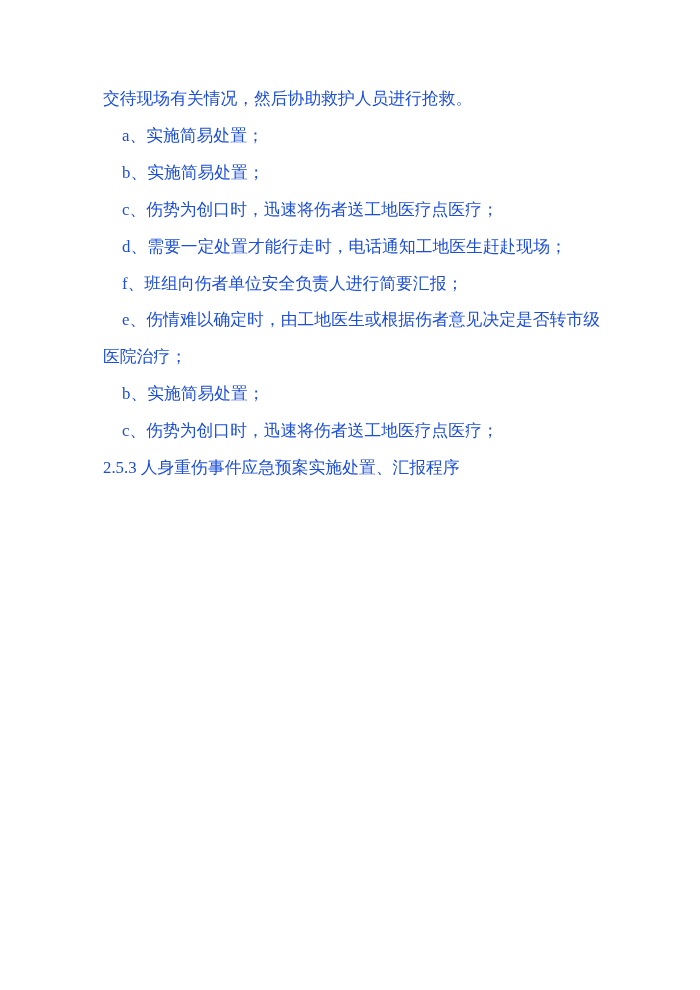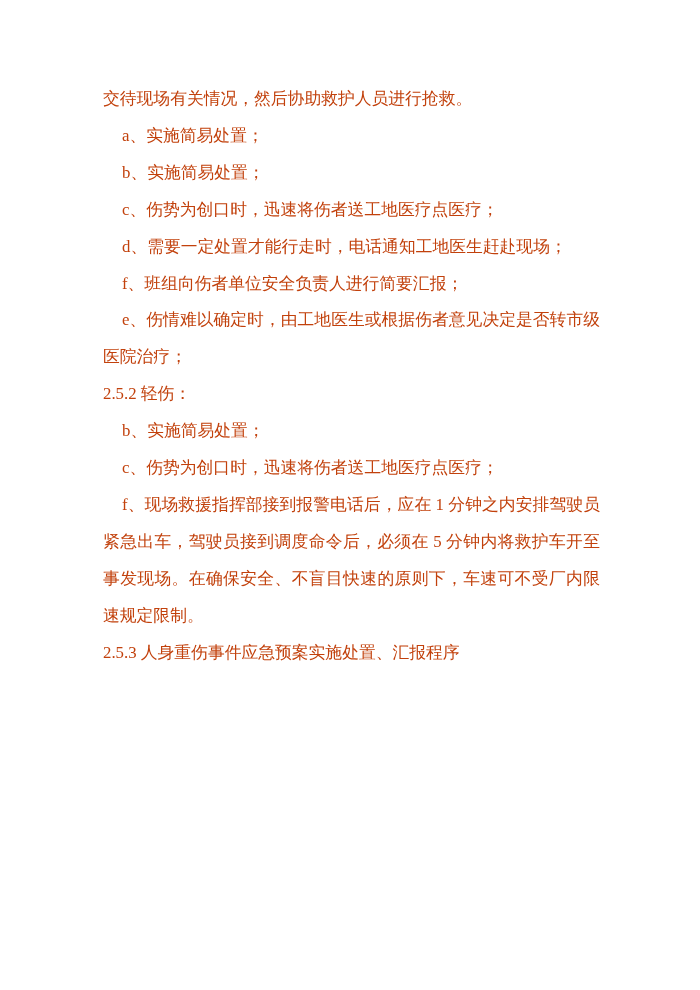--- a/index.html
+++ b/index.html
@@ -15,21 +15,21 @@
     overflow: hidden;
   }
   .doc {
     position: absolute;
     left: 103px;
     top: 81px;
     width: 497px;
     font-family: "Liberation Serif", "DejaVu Serif", serif;
     font-size: 16.8px;
     line-height: 36.9px;
-    color: #c2410c;
+    color: #1d4ed8;
     letter-spacing: 0;
   }
   .doc p {
     margin: 0;
     padding: 0;
     text-align: justify;
     text-justify: inter-ideograph;
     word-break: break-all;
     white-space: pre-wrap;
   }
@@ -45,19 +45,17 @@
 
 <div class="page">
   <div class="doc">
     <p class="noindent">交待现场有关情况，然后协助救护人员进行抢救。</p>
     <p class="indent">a、实施简易处置；</p>
     <p class="indent">b、实施简易处置；</p>
     <p class="indent">c、伤势为创口时，迅速将伤者送工地医疗点医疗；</p>
     <p class="indent">d、需要一定处置才能行走时，电话通知工地医生赶赴现场；</p>
     <p class="indent">f、班组向伤者单位安全负责人进行简要汇报；</p>
     <p class="indent">e、伤情难以确定时，由工地医生或根据伤者意见决定是否转市级医院治疗；</p>
-    <p class="noindent">2.5.2 轻伤：</p>
     <p class="indent">b、实施简易处置；</p>
     <p class="indent">c、伤势为创口时，迅速将伤者送工地医疗点医疗；</p>
-    <p class="indent">f、现场救援指挥部接到报警电话后，应在 1 分钟之内安排驾驶员紧急出车，驾驶员接到调度命令后，必须在 5 分钟内将救护车开至事发现场。在确保安全、不盲目快速的原则下，车速可不受厂内限速规定限制。</p>
     <p class="noindent">2.5.3 人身重伤事件应急预案实施处置、汇报程序</p>
   </div>
 </div>
 
 </body></html>

